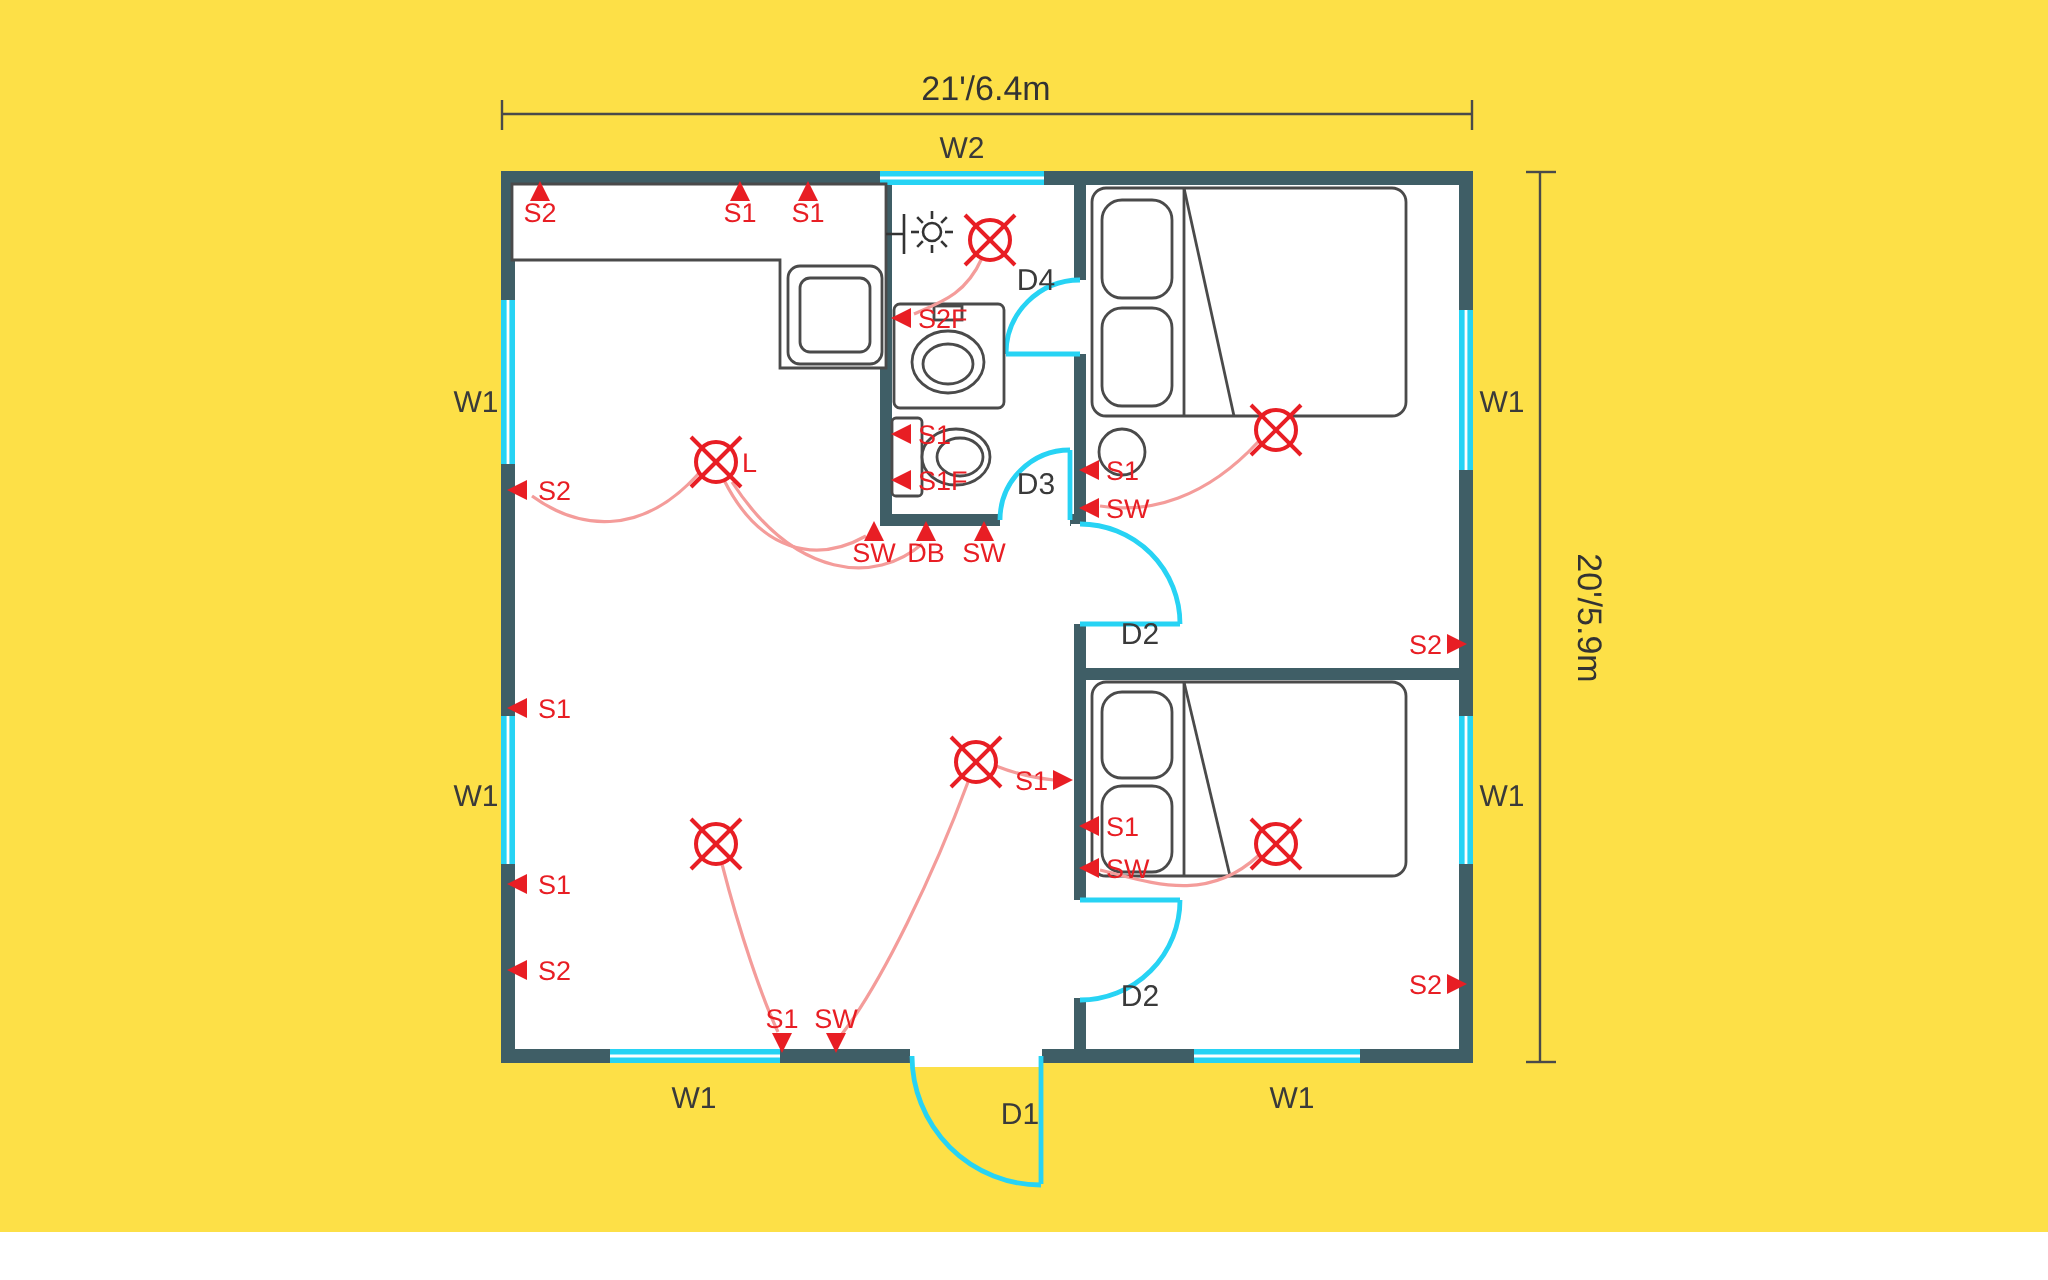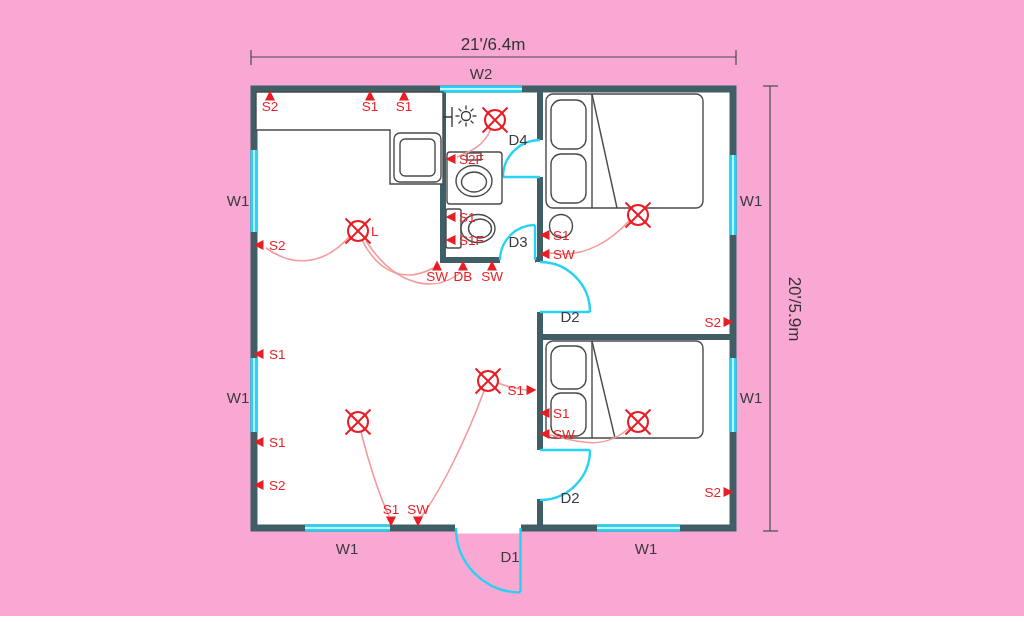--- a/index.html
+++ b/index.html
@@ -1,16 +1,16 @@
 <!DOCTYPE html>
 <html style="--wall: #3f5e66; --opening: #27d3f4; --symbol: #e81e24; --wire: #f49c9a; --furniture: #4a4a4a; --text-dark: #3a3a3a; --background: #ffffff;"><head>
 <meta charset="utf-8">
 <style>
   html,body{margin:0;padding:0;background:#fff;}
-  .stage{width:1024px;height:616px;position:relative;background:#f9a8d4;overflow:hidden;}
+  .stage{width:1024px;height:616px;position:relative;background:#fde047;overflow:hidden;}
   svg{display:block;}
   .wall{stroke:var(--wall);fill:none;stroke-width:6;}
   .wall-outer{stroke:var(--wall);stroke-width:7;fill:#fff;}
   .gap{fill:var(--background);stroke:none;}
   .win{stroke:var(--opening);stroke-width:7;fill:none;}
   .winline{stroke:#fff;stroke-width:1.4;fill:none;}
   .door{stroke:var(--opening);stroke-width:2.4;fill:none;}
   .furn{stroke:var(--furniture);stroke-width:1.4;fill:#fff;}
   .furnl{stroke:var(--furniture);stroke-width:1.4;fill:none;}
   .fixdark{stroke:#333;stroke-width:1.3;fill:none;}

